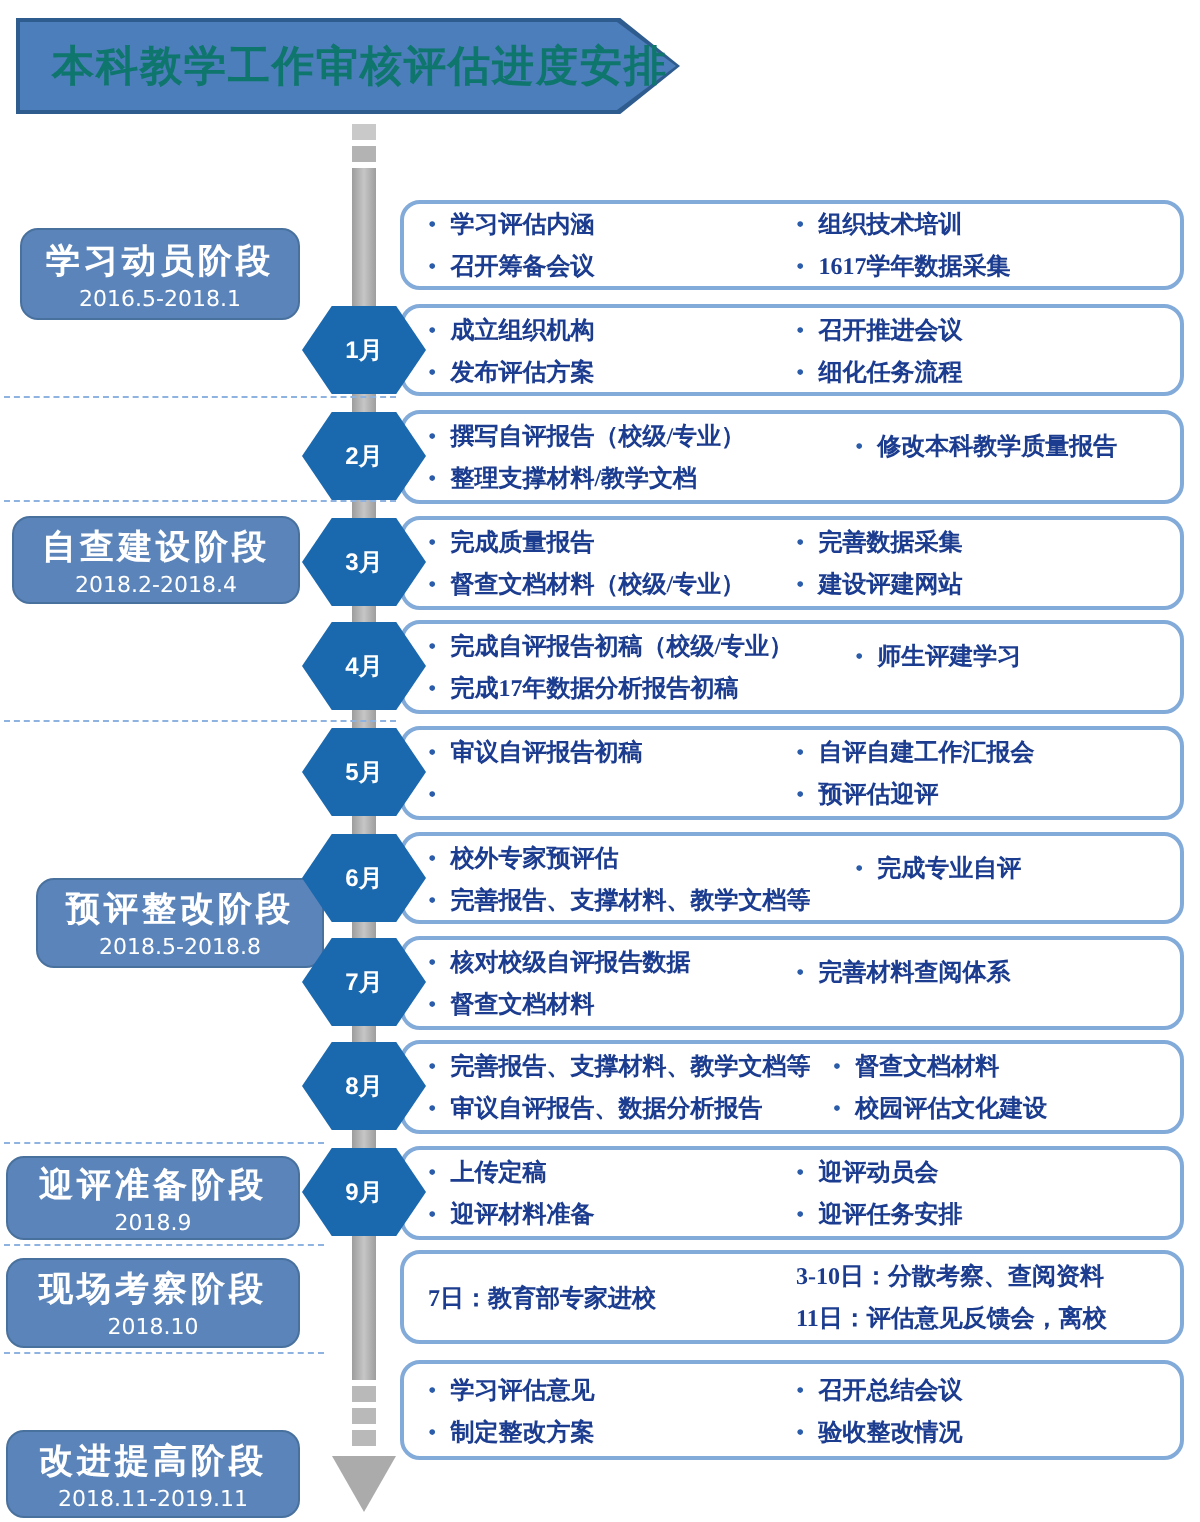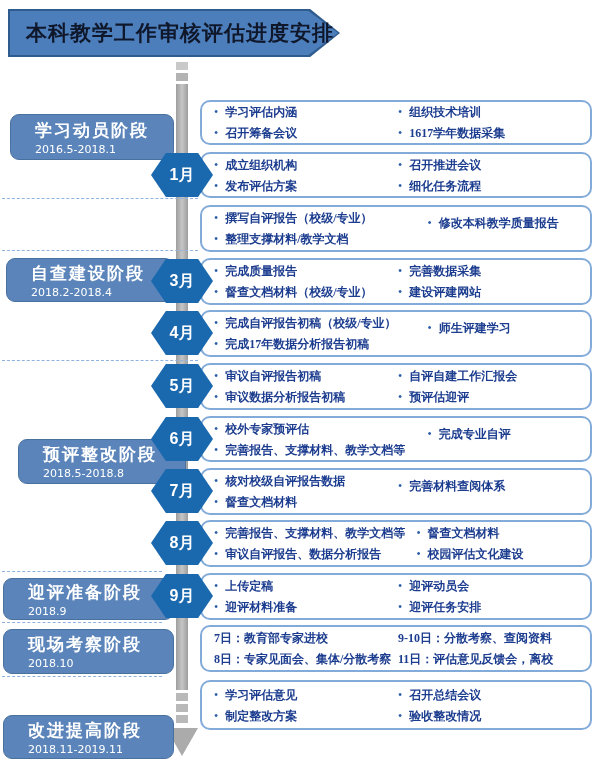--- a/index.html
+++ b/index.html
@@ -6,43 +6,43 @@
   .canvas{position:relative;width:600px;height:761px;background:#ffffff;overflow:hidden;
           font-family:"Liberation Serif", serif;}
 
   
   .banner{position:absolute;left:8px;top:9px;width:332px;height:48px;}
   .b-outer{position:absolute;inset:0;background:#2f5c8f;
            clip-path:polygon(0 0,91% 0,100% 50%,91% 100%,0 100%);}
   .b-inner{position:absolute;inset:2px;background:#4d7ebc;
            clip-path:polygon(0 0,91% 0,100% 50%,91% 100%,0 100%);}
   .b-text{position:absolute;left:18px;top:0;height:100%;display:flex;align-items:center;
-          color:#0f172a;font-size:21px;font-weight:bold;letter-spacing:1px;}
+          color:#0f766e;font-size:21px;font-weight:bold;letter-spacing:1px;}
 
   
   .tl-seg{position:absolute;left:176px;width:12px;background:#b9b9b9;}
   .tl-bar{position:absolute;left:176px;top:84px;width:12px;height:606px;
           background:linear-gradient(to right,#9d9d9d,#c6c6c6 50%,#9d9d9d);}
   .tl-arrow{position:absolute;left:166px;top:728px;width:0;height:0;
             border-left:16px solid transparent;border-right:16px solid transparent;
             border-top:28px solid #ababab;}
 
   
   .hex{position:absolute;left:151px;width:62px;height:44px;background:#1a68ae;
        clip-path:polygon(0 50%,24% 0,76% 0,100% 50%,76% 100%,24% 100%);
        display:flex;align-items:center;justify-content:center;z-index:3;}
-  .hex span{color:#ffffff;font-size:16px;font-weight:600;
+  .hex span{color:#ffffff;font-size:12px;font-weight:600;
             font-family:"Liberation Sans", sans-serif;}
   .m0{top:153px}.m1{top:206px}.m2{top:259px}.m3{top:311px}.m4{top:364px}
   .m5{top:417px}.m6{top:469px}.m7{top:521px}.m8{top:574px}.m9{top:626px}
 
   
   .stage{position:absolute;background:#5b85ba;border:1px solid #49719e;border-radius:9px;
-         color:#ffffff;display:flex;flex-direction:column;
-         justify-content:center;gap:1px;z-index:2;padding-left:24px;}
+         color:#ffffff;text-align:center;display:flex;flex-direction:column;
+         justify-content:center;gap:1px;z-index:2;}
   .sname{font-size:17px;font-weight:bold;letter-spacing:2px;}
   .sdates{font-size:11px;font-family:"DejaVu Sans", sans-serif;}
   .s0{left:10px;top:114px;width:138px;height:44px;}
   .s1{left:6px;top:258px;width:142px;height:42px;}
   .s2{left:18px;top:439px;width:142px;height:43px;}
   .s3{left:3px;top:578px;width:145px;height:40px;}
   .s4{left:3px;top:629px;width:145px;height:43px;}
   .s5{left:3px;top:685px;width:145px;height:42px;margin-top:30px;}
 
   
@@ -127,20 +127,23 @@
     <div class="sdates">2018.10</div>
   </div>
   <div class="stage s5">
     <div class="sname">改进提高阶段</div>
     <div class="sdates">2018.11-2019.11</div>
   </div>
 
   <div class="hex m0">
       <span>1月</span>
     </div>
+  <div class="hex m1">
+      <span>2月</span>
+    </div>
   <div class="hex m2">
       <span>3月</span>
     </div>
   <div class="hex m3">
       <span>4月</span>
     </div>
   <div class="hex m4">
       <span>5月</span>
     </div>
   <div class="hex m5">
@@ -264,21 +267,20 @@
   </div>
 
   <div class="trow r5">
     <div class="col colL">
       <div class="item">
           <span class="blt">•</span>
           <span class="txt">审议自评报告初稿</span>
         </div>
       <div class="item">
           <span class="blt">•</span>
-          <span class="txt">审议数据分析报告初稿</span>
         </div>
     </div>
     <div class="col colR">
       <div class="item">
           <span class="blt">•</span>
           <span class="txt">自评自建工作汇报会</span>
         </div>
       <div class="item">
           <span class="blt">•</span>
           <span class="txt">预评估迎评</span>
@@ -368,27 +370,24 @@
           <span class="txt">迎评任务安排</span>
         </div>
     </div>
   </div>
 
   <div class="trow r10">
     <div class="col colL">
       <div class="item">
           <span class="txt">7日：教育部专家进校</span>
         </div>
-      <div class="item">
-          <span class="txt">8日：专家见面会、集体/分散考察</span>
-        </div>
-    </div>
-    <div class="col colR">
-      <div class="item">
-          <span class="txt">9-10日：分散考察、查阅资料</span>
+    </div>
+    <div class="col colR">
+      <div class="item">
+          <span class="txt">3-10日：分散考察、查阅资料</span>
         </div>
       <div class="item">
           <span class="txt">11日：评估意见反馈会，离校</span>
         </div>
     </div>
   </div>
 
   <div class="trow r11">
     <div class="col colL">
       <div class="item">

